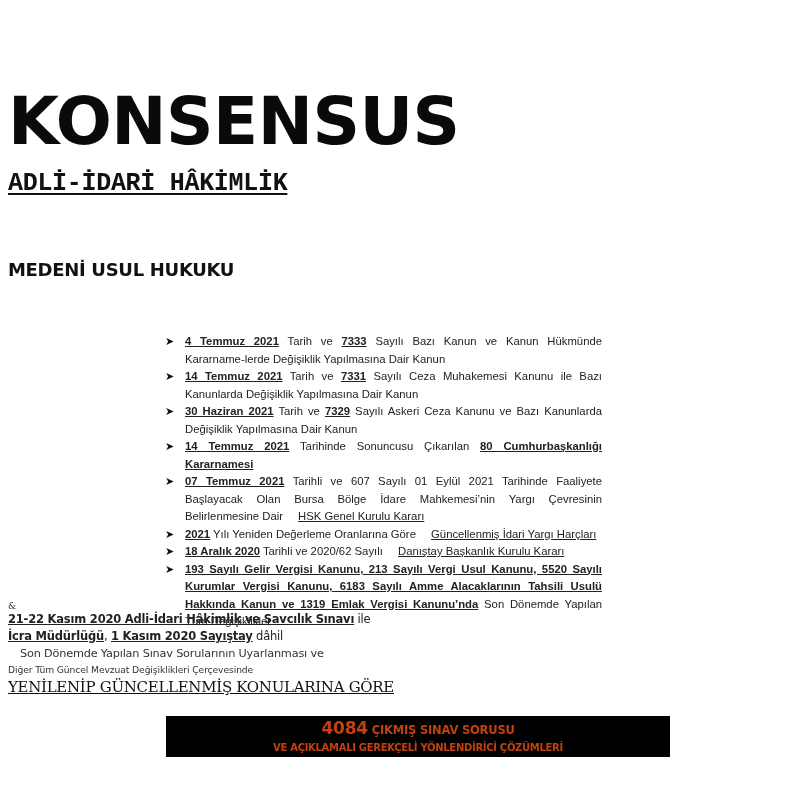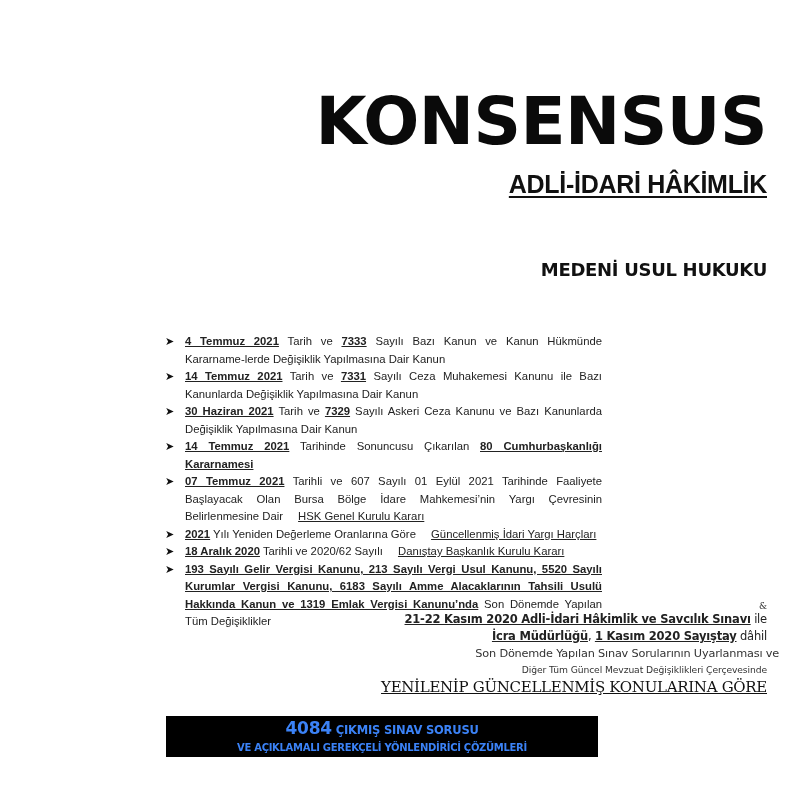--- a/index.html
+++ b/index.html
@@ -1,20 +1,20 @@
 <!DOCTYPE html>
 <html><head>
   <meta charset="utf-8">
   <style>
     html, body { margin: 0; padding: 0; background: #ffffff; }
     body { width: 800px; height: 800px; position: relative; overflow: hidden; color: #111111; font-family: "Liberation Sans", sans-serif; }
     .page { position: absolute; left: 0; top: 0; width: 800px; height: 800px; }
-    .center { position: absolute; left: 16px; width: 751px; text-align: right; white-space: nowrap; }
+    .center { position: absolute; left: 8px; width: 751px; text-align: left; white-space: nowrap; }
     .title { top: 82px; font-family: "DejaVu Sans", sans-serif; font-weight: bold; font-size: 66px; letter-spacing: -0.5px; color: #0a0a0a; line-height: 80px; }
-    .sub1 { top: 166px; font-family: Liberation Sans, sans-serif; font-weight: bold; font-size: 25px; line-height: 36px; letter-spacing: -0.3px; }
+    .sub1 { top: 166px; font-family: Liberation Mono, monospace; font-weight: bold; font-size: 25px; line-height: 36px; letter-spacing: -0.3px; }
     .sub1 span { text-decoration: underline; text-decoration-thickness: 2px; text-underline-offset: 3px; }
     .sub2 { top: 210px; font-family: "DejaVu Sans", sans-serif; font-weight: bold; font-size: 24px; line-height: 36px; letter-spacing: -0.4px; }
     .sub3 { top: 257px; font-family: "DejaVu Sans", sans-serif; font-weight: bold; font-size: 18px; line-height: 26px; letter-spacing: -0.3px; }
     .sub4 { top: 287px; font-family: "DejaVu Sans", sans-serif; font-size: 20px; line-height: 28px; }
     .sub4 b { font-size: 22px; }
 
     .bullets { position: absolute; left: 165px; top: 333px; width: 437px; margin: 0; padding: 0; list-style: none; font-family: "Liberation Sans", sans-serif; font-size: 11.3px; line-height: 17.5px; color: #222; }
     .bullets li { position: relative; padding-left: 20px; margin-bottom: 0px; text-align: justify; }
     .bullets li .arrow { position: absolute; left: 0; top: 0; font-size: 11px; color: #111; }
     .u { text-decoration: underline; margin-left: 12px; }
@@ -22,21 +22,21 @@
 
     .amp { top: 600px; font-family: "DejaVu Serif", serif; font-size: 9px; line-height: 12px; color: #333; }
     .l1 { top: 611px; font-family: "DejaVu Sans", sans-serif; font-size: 11.5px; line-height: 17px; color: #222; letter-spacing: -0.2px; }
     .l2 { top: 628px; font-family: "DejaVu Sans", sans-serif; font-size: 11.5px; line-height: 17px; color: #222; letter-spacing: -0.2px; }
     .l3 { top: 645px; font-family: "DejaVu Sans", sans-serif; font-size: 11.3px; line-height: 17px; color: #333; letter-spacing: -0.2px; padding-left: 12px; }
     .l4 { top: 662px; font-family: "DejaVu Sans", sans-serif; font-size: 9.2px; line-height: 15px; color: #333; letter-spacing: -0.1px; }
     .l5 { top: 677px; font-family: "DejaVu Serif", serif; font-weight: normal; font-size: 15px; line-height: 20px; letter-spacing: -0.3px; }
     .l6 { top: 694px; font-family: "DejaVu Serif", serif; font-weight: bold; font-size: 15px; line-height: 20px; letter-spacing: -0.3px; }
     .l5 span, .l6 span { text-decoration: underline; }
 
-    .banner { position: absolute; left: 166px; top: 716px; width: 432px; height: 41px; background: #000000; color: #3b82f6; text-align: center; font-family: "DejaVu Sans", sans-serif; font-weight: bold; }
+    .banner { position: absolute; left: 166px; top: 716px; width: 504px; height: 41px; background: #000000; color: #c2410c; text-align: center; font-family: "DejaVu Sans", sans-serif; font-weight: bold; }
     .banner .b1 { display: block; margin-top: 2px; font-size: 11.5px; line-height: 20px; letter-spacing: -0.2px; }
     .banner .b1 .num { font-size: 17px; }
     .banner .b2 { display: block; font-size: 10px; line-height: 16px; letter-spacing: -0.3px; }
   </style>
 </head>
 <body>
 
 <div class="page">
 
   <div class="center title">KONSENSUS</div>

